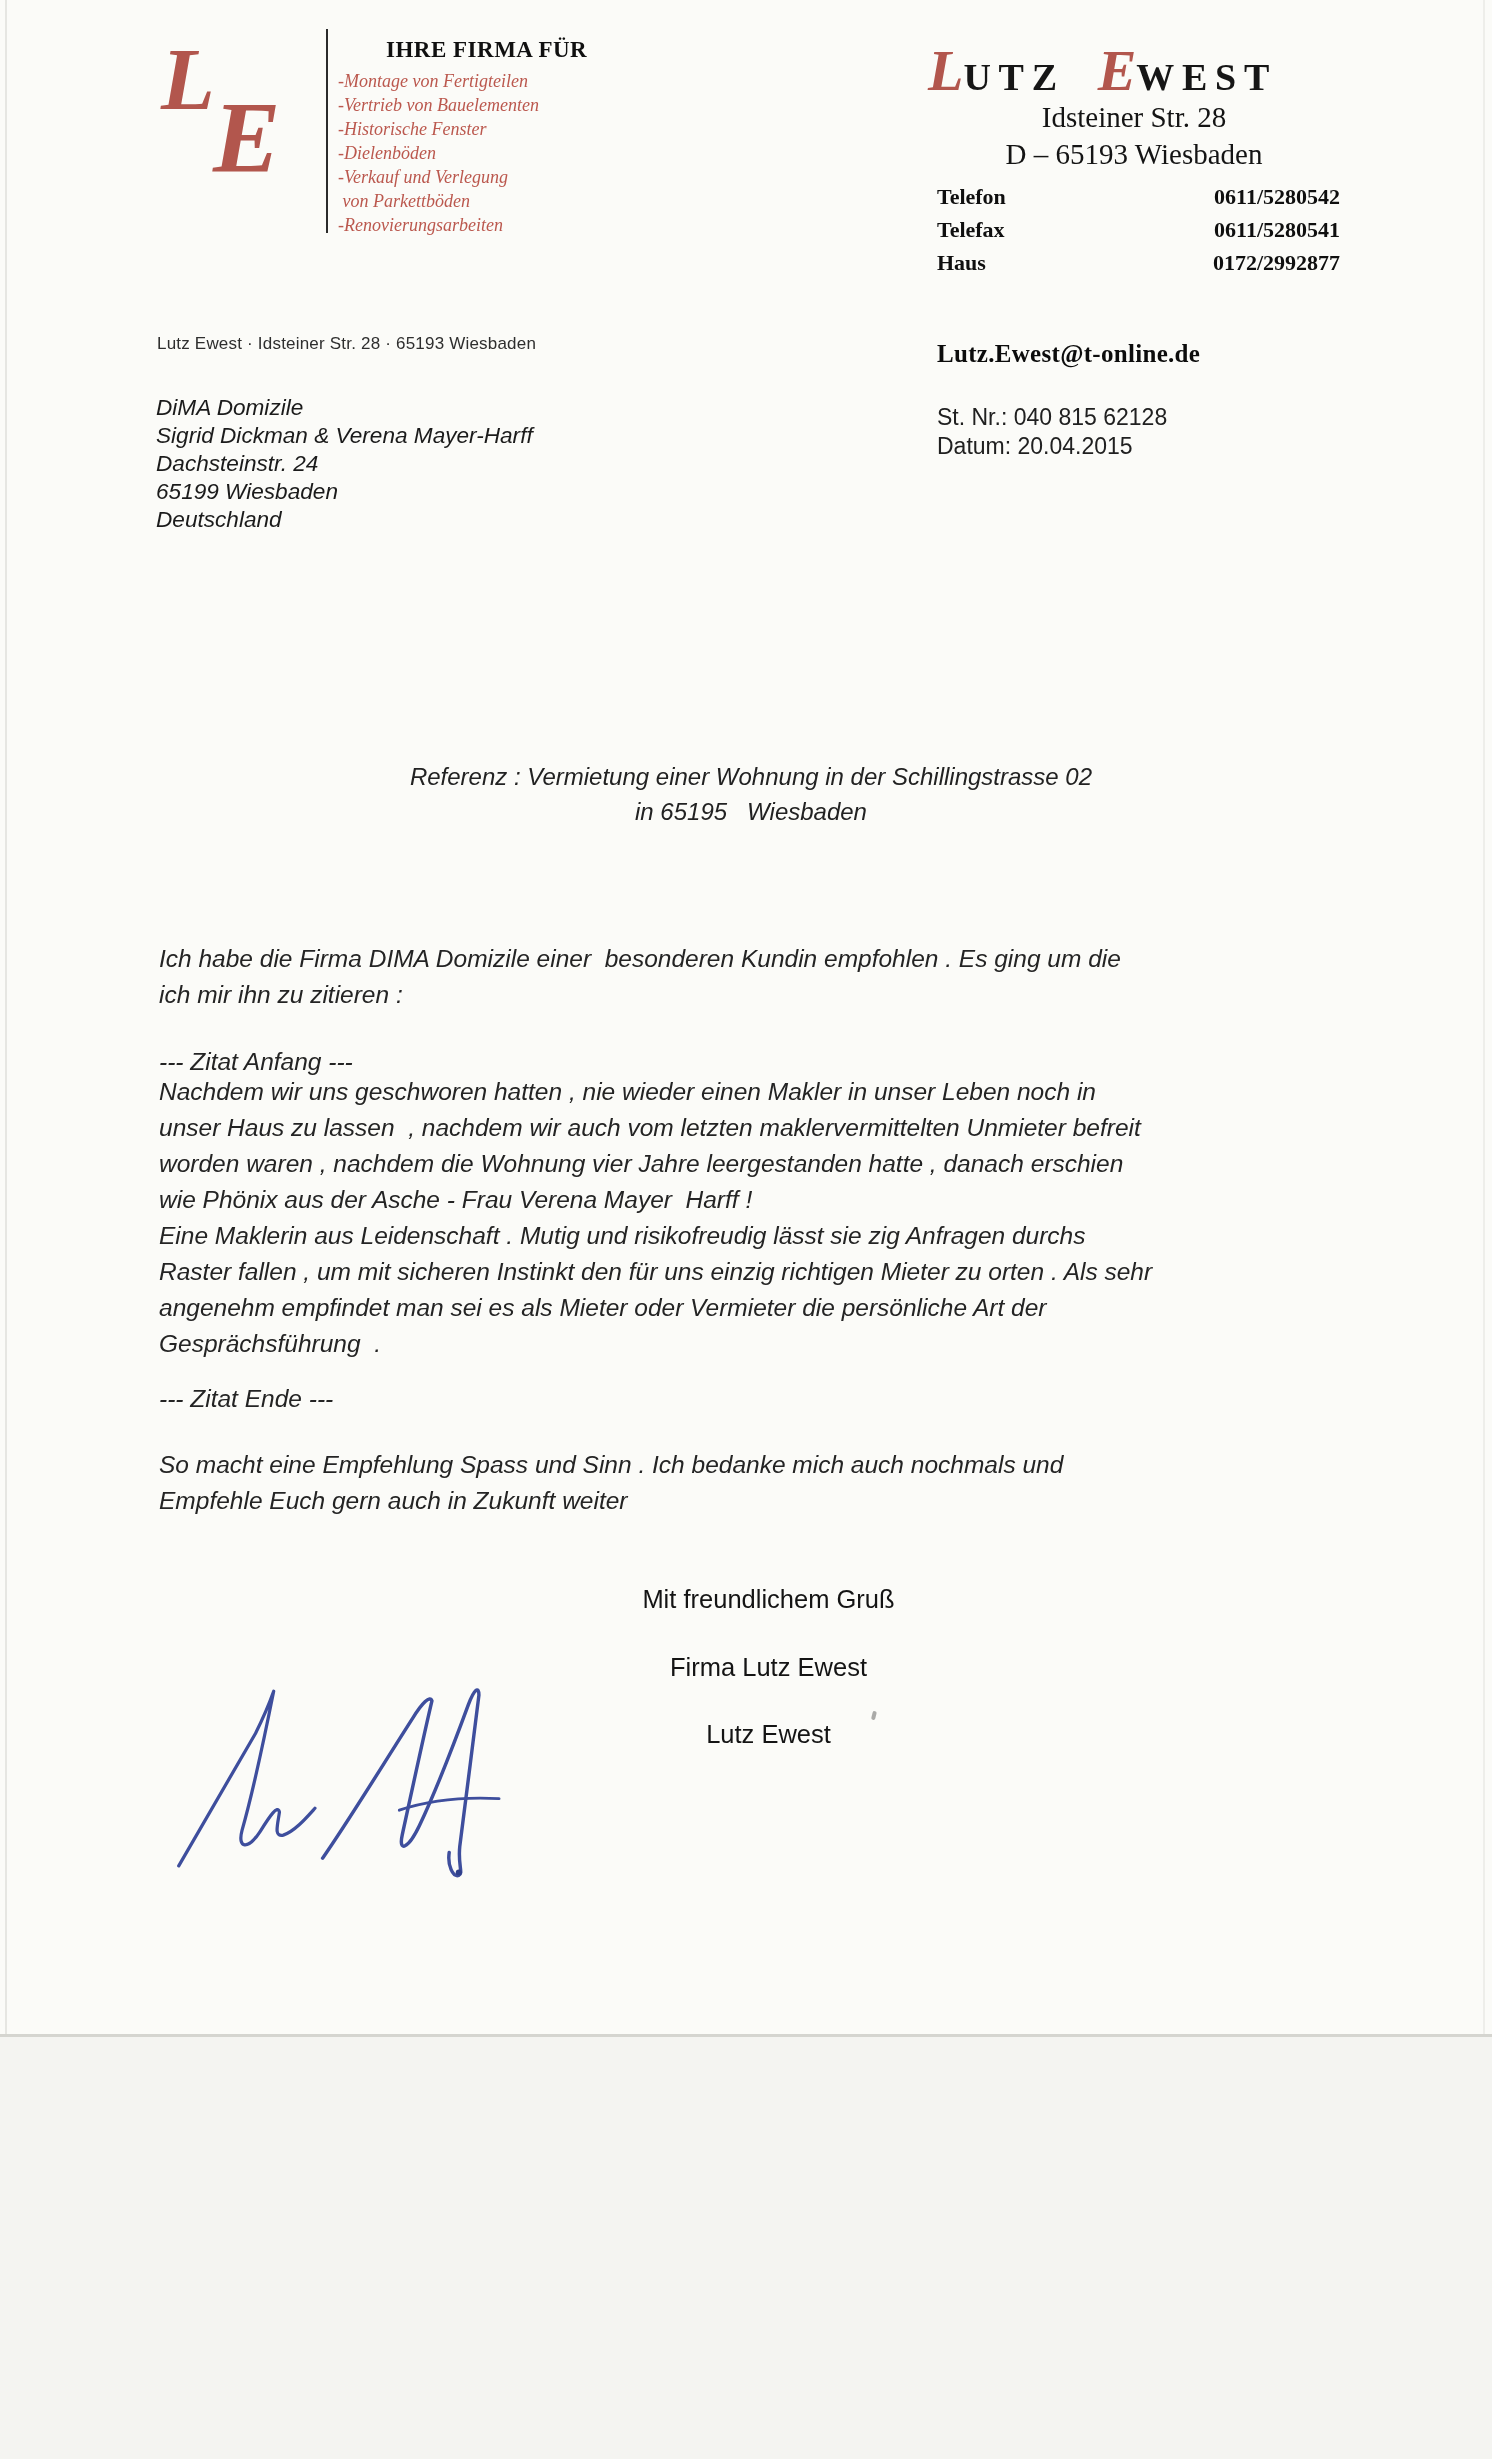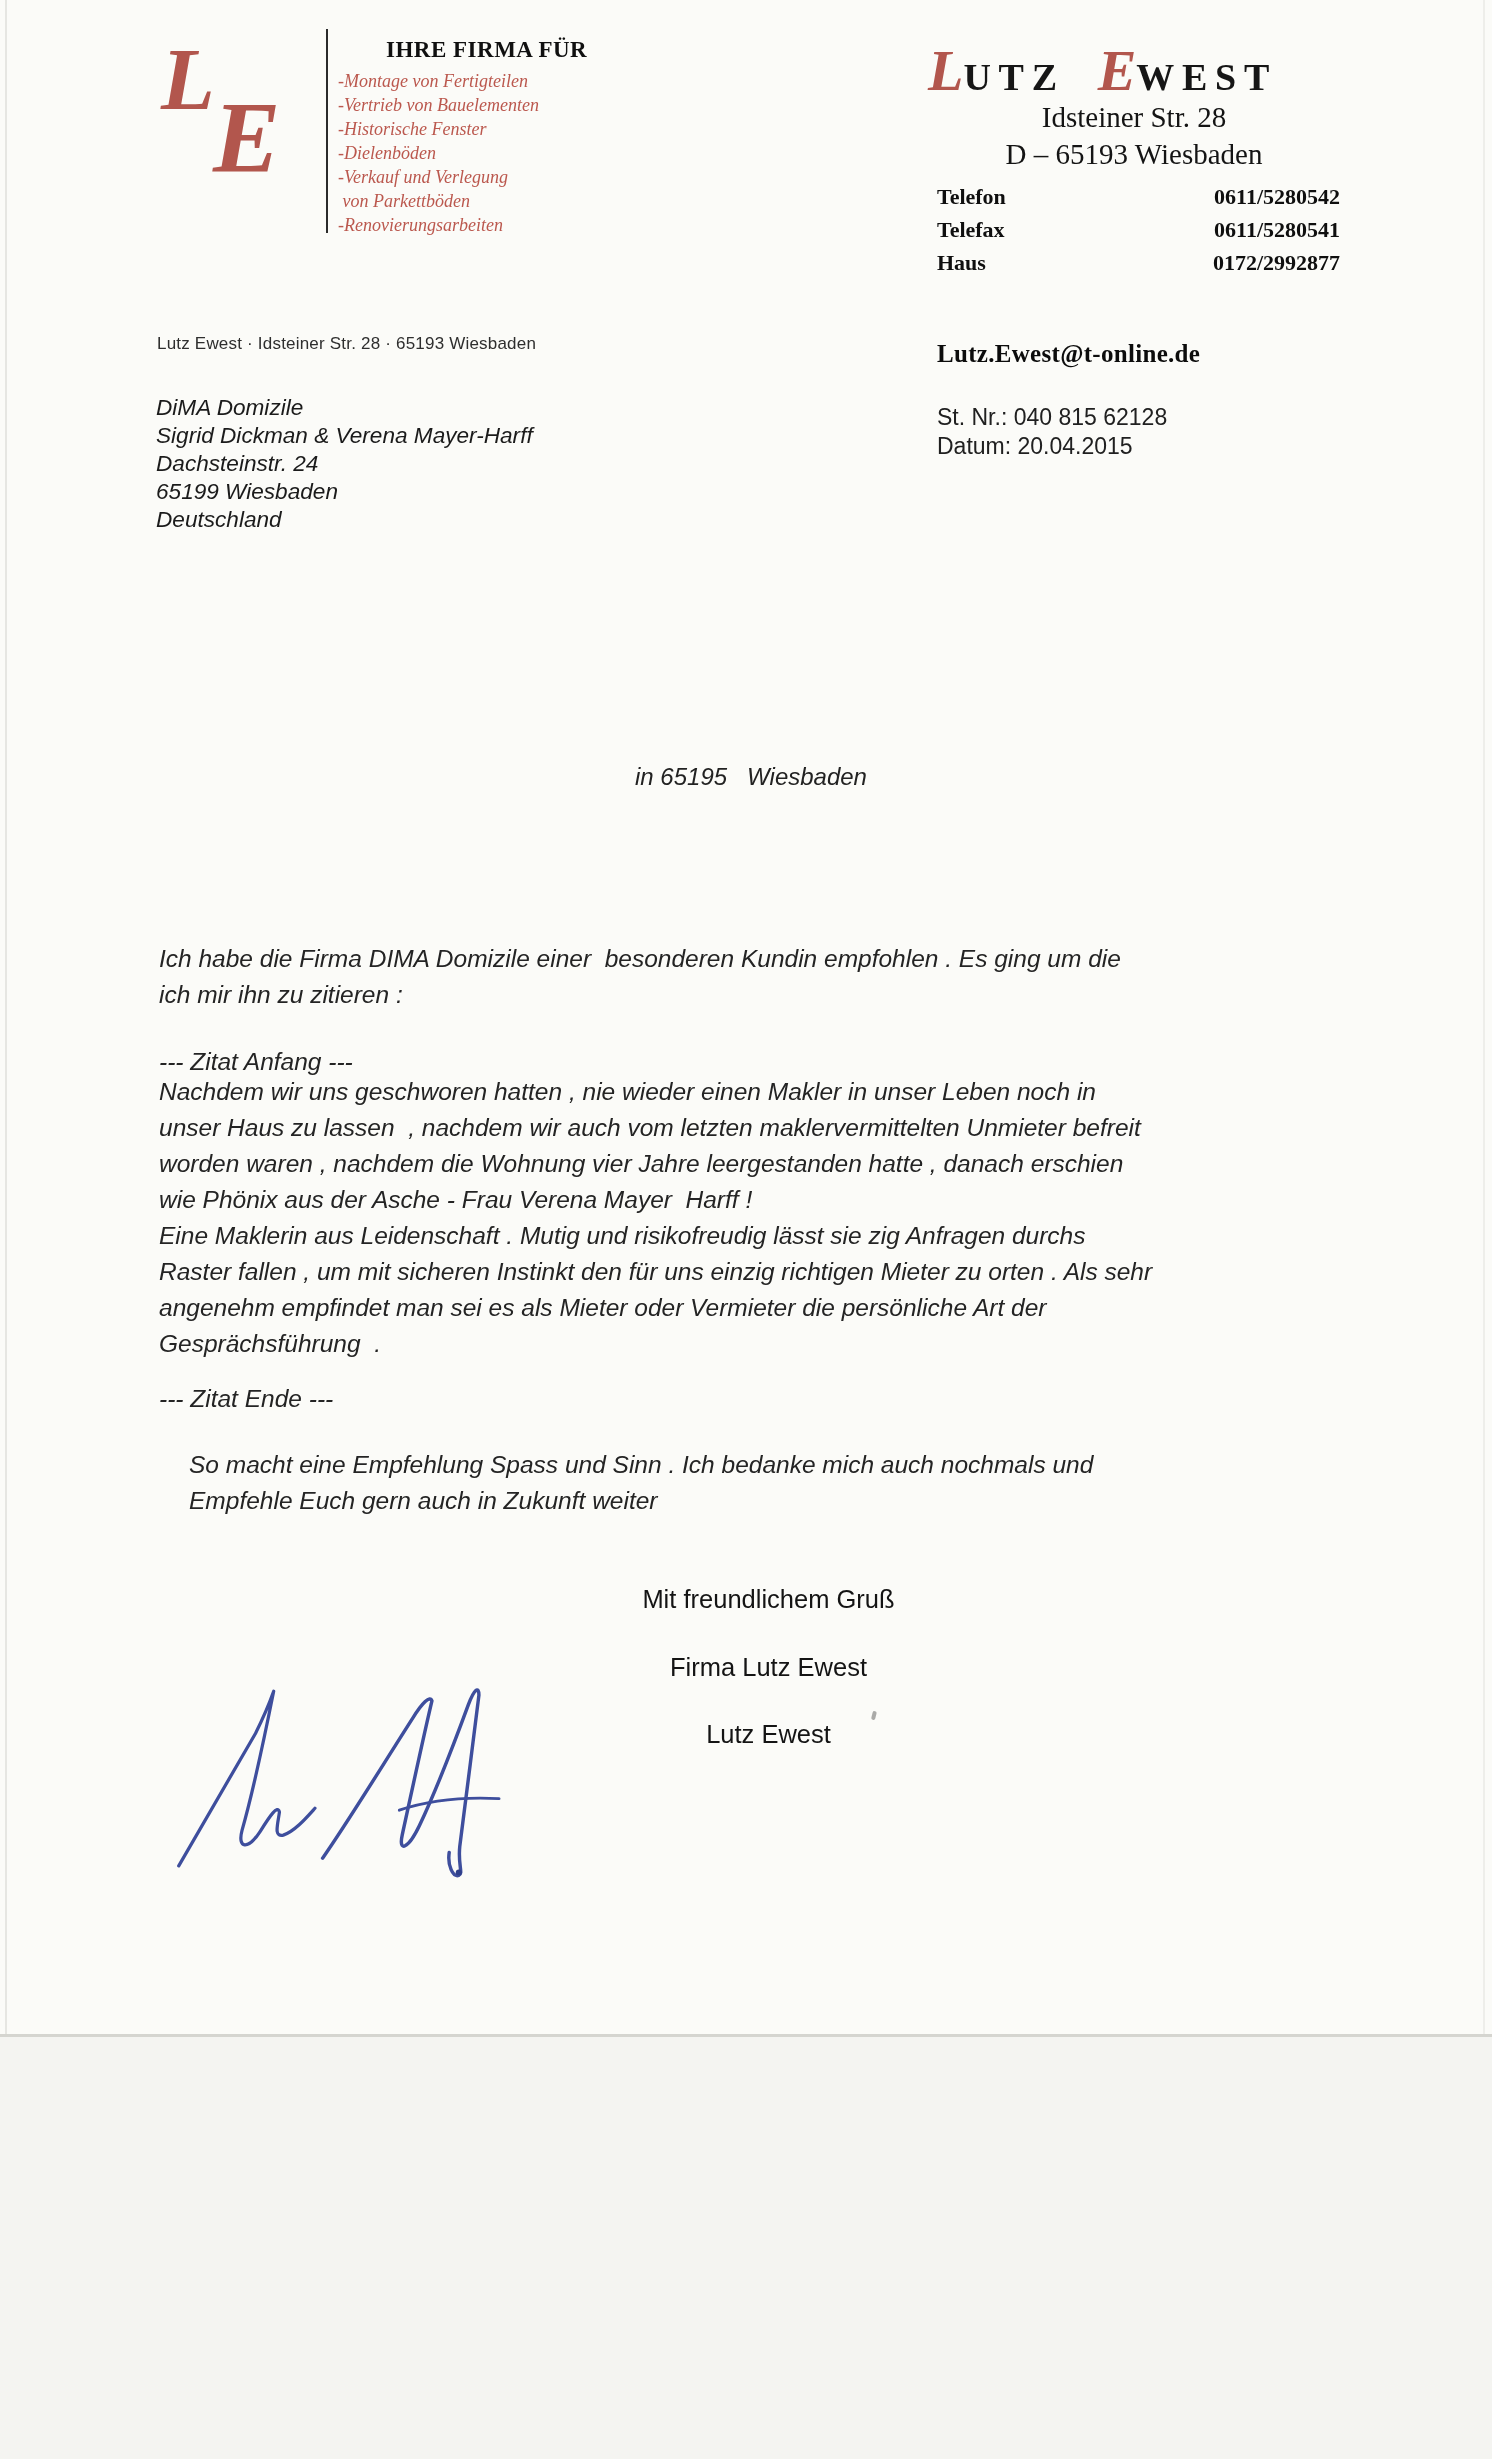--- a/index.html
+++ b/index.html
@@ -42,21 +42,21 @@
   .email { left:937px; top:340px; font-family:"Liberation Serif", serif; font-weight:bold; font-size:25px; color:#0c0c0c; letter-spacing:0.3px; }
   .meta { left:937px; top:403px; font-size:23px; color:#202020; line-height:29px; }
 
   .reference { left:146px; top:759px; width:1210px; text-align:center; font-style:italic; font-size:24px; color:#222; line-height:35px; }
 
   .bodyblock { font-style:italic; font-size:24.5px; color:#242424; line-height:36px; }
   .intro  { left:159px; top:893px;margin-top:48px; }
   .qopen  { left:159px; top:1044px; }
   .quote  { left:159px; top:1074px; }
   .qclose { left:159px; top:1381px; }
-  .outro  { left:159px; top:1447px;margin-left:30px; }
+  .outro  { left:159px; top:1447px; }
 
   .closing { width:961px; left:288px; text-align:center; font-size:25.5px; color:#141414; }
   .closing1 { top:1585px; }
   .closing2 { top:1653px; }
   .closing3 { top:1720px; }
 
   .signature { left:171px; top:1674px; width:331px; height:211px; }
   .speck { left:872px; top:1711px; width:3.8px; height:8.6px; background:#8f8f8d; opacity:.75; transform:rotate(14deg); border-radius:1.9px; }
 </style>
 </head>
@@ -117,20 +117,21 @@
   <div>Deutschland</div>
 </div>
 
 <div class="abs email">Lutz.Ewest@t-online.de</div>
 <div class="abs meta">
   <div>St. Nr.: 040 815 62128</div>
   <div>Datum: 20.04.2015</div>
 </div>
 
 <div class="abs reference">
+  <div class="pre">Referenz : Vermietung einer Wohnung in der Schillingstrasse 02</div>
   <div class="pre">in 65195   Wiesbaden</div>
 </div>
 
 <div class="abs bodyblock intro">
   <div class="pre">Ich habe die Firma DIMA Domizile einer  besonderen Kundin empfohlen . Es ging um die</div>
   <div class="pre">ich mir ihn zu zitieren :</div>
 </div>
 
 <div class="abs bodyblock qopen pre">--- Zitat Anfang ---</div>
 

